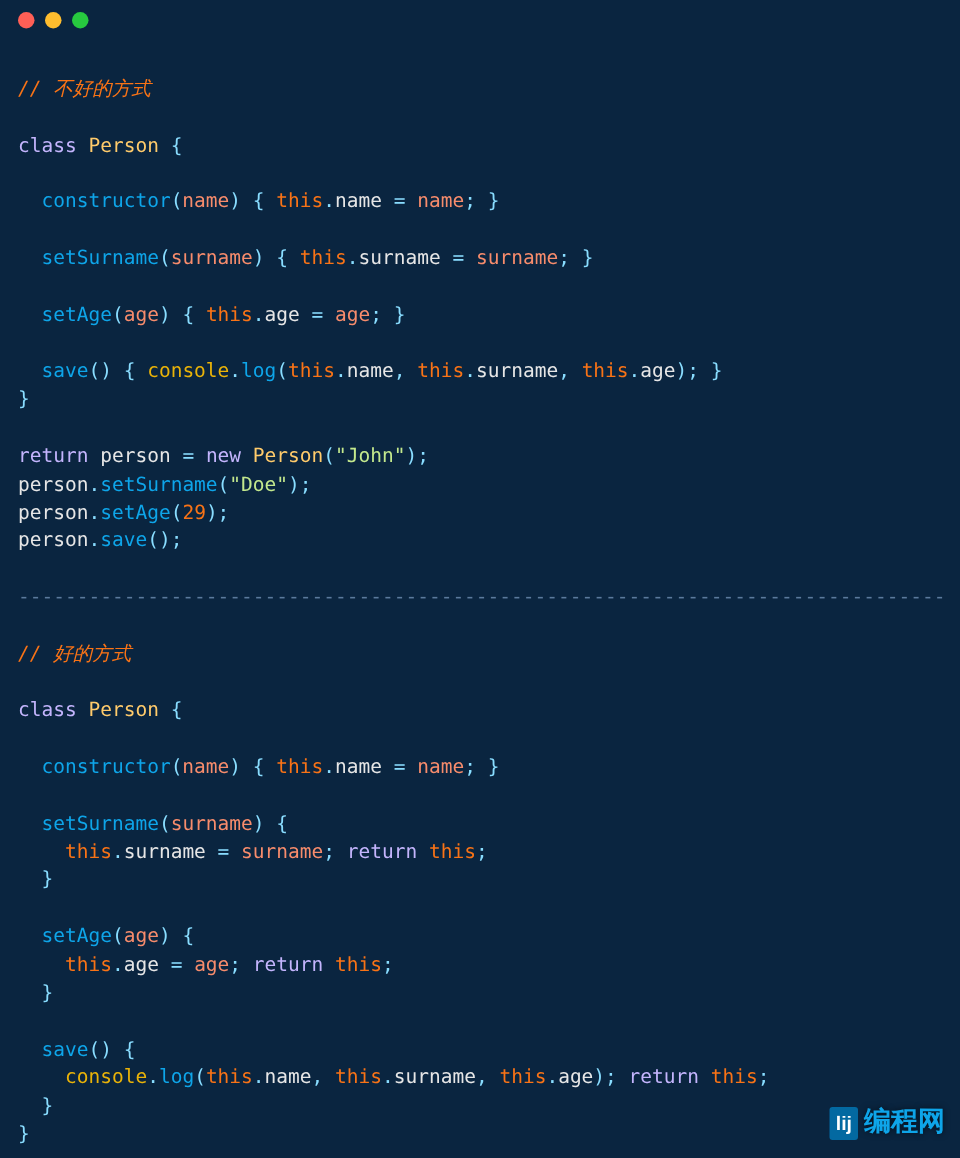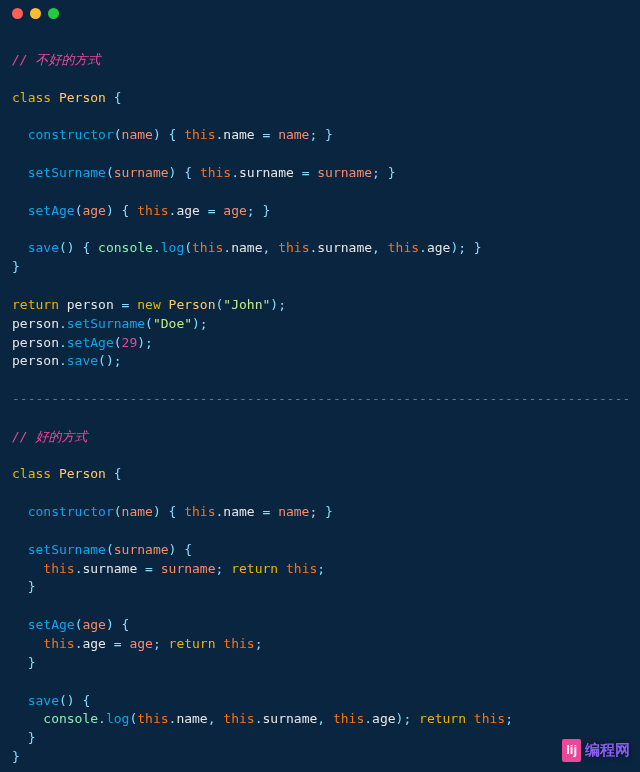--- a/index.html
+++ b/index.html
@@ -1,37 +1,37 @@
 <!DOCTYPE html>
 <html><head>
 <meta charset="utf-8">
 <style>
 * { margin:0; padding:0; box-sizing:border-box; }
 body { background:#0a2540; width:640px; height:772px; font-family:Menlo,Monaco,Consolas,monospace; font-size:13px; line-height:1.45; overflow:hidden; position:relative; }
 .titlebar { height:26px; display:flex; align-items:center; padding-left:12px; gap:7px; background:#0a2540; }
 .dot { width:11px; height:11px; border-radius:50%; }
 .red{background:#ff5f56}.yellow{background:#ffbd2e}.green{background:#27c93f}
 .code { padding:6px 12px 12px 12px; white-space:pre; color:#e6e6e6; }
-.c-comment{color:#ec4899;font-style:italic}
-.c-kw{color:#eab308}
+.c-comment{color:#f97316;font-style:italic}
+.c-kw{color:#c4b5fd}
 .c-class{color:#ffcb6b}
 .c-fn{color:#0ea5e9}
 .c-param{color:#f78c6c}
 .c-var{color:#e6e6e6}
 .c-prop{color:#e6e6e6}
 .c-this{color:#f97316}
 .c-punc{color:#89ddff}
 .c-op{color:#89ddff}
 .c-str{color:#c3e88d}
-.c-num{color:#ec4899}
-.c-obj{color:#86efac}
+.c-num{color:#f97316}
+.c-obj{color:#eab308}
 .sep{color:#5b7a9c}
 .watermark{ position:absolute; right:10px; bottom:10px; display:flex; align-items:center; gap:4px; }
-.watermark .box{ background:#ec4899; color:#fff; font-weight:bold; font-size:13px; padding:2px 4px; border-radius:2px; font-family:sans-serif;}
-.watermark .txt{ color:#8b5cf6; font-family:Liberation Serif, serif; font-size:15px; font-weight:bold; text-shadow:0 0 4px rgba(0,0,0,.6); }
+.watermark .box{ background:#0369a1; color:#fff; font-weight:bold; font-size:13px; padding:2px 4px; border-radius:2px; font-family:sans-serif;}
+.watermark .txt{ color:#0ea5e9; font-family:Liberation Mono, monospace; font-size:18px; font-weight:bold; text-shadow:0 0 4px rgba(0,0,0,.6); }
 </style>
 </head>
 <body>
 
 <div class="titlebar">
   <div class="dot red"></div>
   <div class="dot yellow"></div>
   <div class="dot green"></div>
 </div>
 

